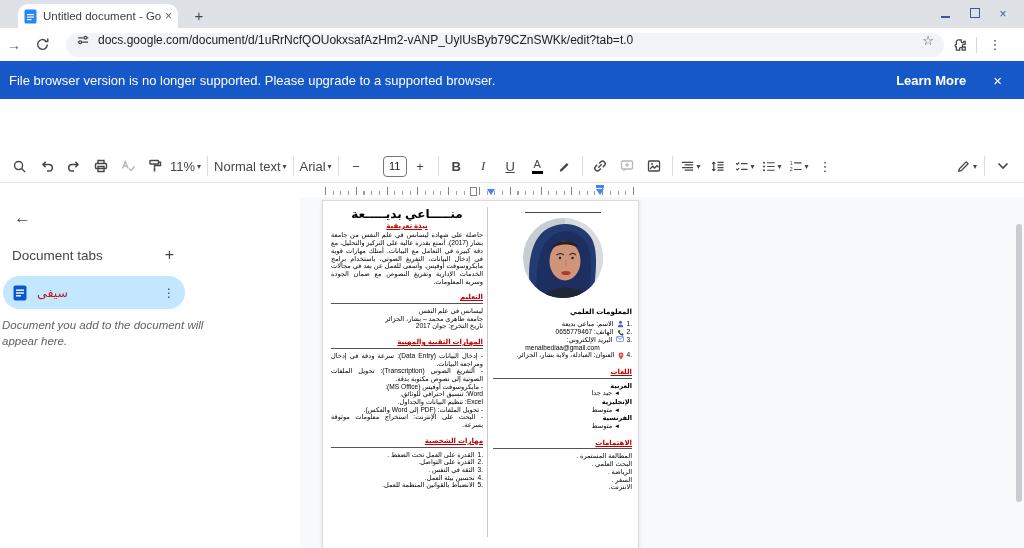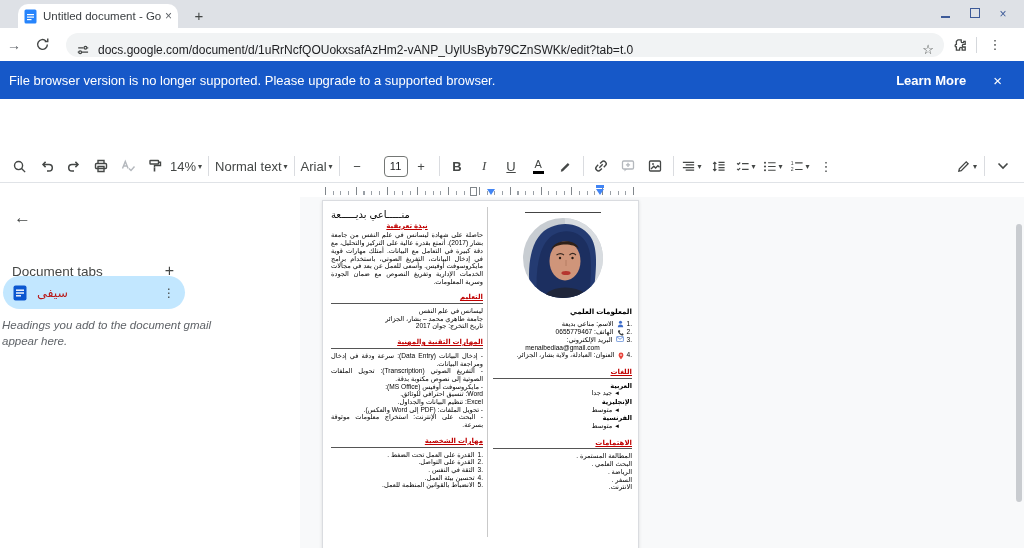--- a/index.html
+++ b/index.html
@@ -14,21 +14,21 @@
   .newtab{position:absolute;left:188px;top:4px;width:22px;height:22px;display:flex;align-items:center;
     justify-content:center;font-size:15px;color:#444746;}
   .winctl{position:absolute;top:0;height:28px;display:flex;align-items:center;color:#3d5a98;}
   .wc{width:30px;text-align:center;font-size:12px;}
   .wc-min{display:inline-block;width:9px;height:2px;background:#3d5a98;}
   .wc-restore{display:inline-block;width:8px;height:8px;border:1.4px solid #3d5a98;position:relative;}
   
   .addrbar{position:absolute;left:0;top:28px;width:1024px;height:33px;background:#fff;display:flex;align-items:center;}
   .nav-ic{width:28px;text-align:center;font-size:14px;color:#5f6368;}
   .urlpill{margin-left:10px;width:878px;height:24px;background:#f1f3f4;border-radius:12px;
-    display:flex;align-items:flex-end;padding:0 10px;box-sizing:border-box;}
+    display:flex;align-items:flex-start;padding:0 10px;box-sizing:border-box;}
   .url{font-size:12px;color:#202124;margin-left:8px;flex:1;white-space:nowrap;overflow:hidden;}
   .star{font-size:13px;color:#444746;}
   .addr-right{display:flex;align-items:center;margin-left:8px;}
   .vdiv{width:1px;height:16px;background:#d5d8dc;margin:0 8px;}
   .kebab{font-size:13px;color:#444746;width:20px;text-align:center;}
   
   .banner{position:absolute;left:0;top:61px;width:1024px;height:38px;background:#1658c8;color:#fff;
     display:flex;align-items:center;font-size:13px;}
   .banner-msg{margin-left:9px;}
   .banner-action{margin-left:auto;font-weight:bold;margin-right:27px;}
@@ -59,21 +59,21 @@
     justify-content:center;font-size:11px;color:#202124;margin-left:13px;}
   .tbB{font-weight:bold;}.tbI{font-style:italic;font-family:"Liberation Serif","DejaVu Serif",serif;}
   .tbU{text-decoration:underline;}
   .tcA{display:flex;flex-direction:column;align-items:center;line-height:1;}
   .tcA .bar{width:11px;height:3px;background:#000;margin-top:1px;}
   .tb-right{margin-left:auto;display:flex;align-items:center;margin-right:8px;}
   
   .main{position:absolute;left:0;top:184px;width:1024px;height:364px;background:#f8f9fa;}
   .panel{position:absolute;left:0;top:0;width:300px;height:364px;background:#fff;}
   .backbtn{position:absolute;left:14px;top:24px;font-size:17px;color:#444746;}
-  .tabs-head{position:absolute;left:12px;top:78px;width:162px;display:flex;align-items:center;}
+  .tabs-head{position:absolute;left:12px;top:62px;width:162px;display:flex;align-items:center;}
   .tabs-title{font-size:13.5px;color:#444746;}
   .tabs-add{margin-left:auto;font-size:16px;color:#444746;}
   .tabpill{position:absolute;left:3px;top:92px;width:182px;height:33px;background:#c2e7ff;border-radius:17px;
     display:flex;align-items:center;padding:0 10px;box-sizing:border-box;gap:10px;}
   .tabpill-label{font-size:12.5px;color:#b91c1c;}
   .tabpill-kebab{margin-left:auto;color:#444746;font-size:12px;}
   .hint{position:absolute;left:2px;top:134px;width:210px;font-size:11.5px;font-style:italic;color:#5f6368;line-height:1.35;}
   
   .ruler{position:absolute;left:300px;top:0;width:724px;height:13px;background:#fff;}
   .ticks-s{position:absolute;left:25px;top:7px;width:316px;height:4px;
@@ -85,21 +85,21 @@
   .mk-rect{position:absolute;width:8px;height:3px;background:#4285f4;top:1px;}
   .mk-box{position:absolute;width:5px;height:7px;border:1px solid #80868b;background:#fff;top:3px;}
   
   .page{position:absolute;left:322px;top:16px;width:317px;height:360px;background:#fff;
     border:1px solid #dadce0;box-shadow:0 1px 3px rgba(60,64,67,.15);box-sizing:border-box;}
   .scrollthumb{position:absolute;left:1016px;top:40px;width:6px;height:278px;background:#c9ccd0;border-radius:3px;}
   .col{position:absolute;top:8px;direction:rtl;font-size:6.6px;line-height:7.7px;color:#000;}
   .col-left{left:8px;width:152px;}
   .col-right{left:170px;width:139px;}
   .col-divider{position:absolute;left:164px;top:6px;height:330px;border-left:1px solid #c9c9c9;}
-  .docname{font-size:10px;font-weight:normal;text-align:left;margin:2px 0 3px;}
+  .docname{font-size:12px;font-weight:bold;text-align:center;margin:2px 0 3px;}
   .rh{font-size:7px;font-weight:bold;color:#c00000;text-decoration:underline;margin:8px 0 2px;text-align:right;}
   .bh{font-size:7.2px;font-weight:bold;color:#000;margin:10px 0 4px;text-align:right;}
   hr.sec{border:0;border-top:1px solid #555;margin:1px 0 3px;}
   .just{text-align:justify;}
   .ral{text-align:right;}
   .topline{width:76px;border:0;border-top:1px solid #444;margin:3px auto 5px;}
   .photo{display:block;margin:0 auto;}
   .nrow{display:flex;gap:3px;align-items:flex-start;}
   .nrow .num{flex:0 0 auto;direction:ltr;}
   .cic{flex:0 0 auto;margin-top:0.5px;}
@@ -257,21 +257,21 @@
         </svg>
       </span>
     <span class="tb">
         <svg class="ic" width="16" height="16" viewBox="0 0 16 16">
           <rect x="3" y="2.5" width="8.5" height="3.5" rx="0.5" fill="none" stroke="#444746" stroke-width="1.4"></rect>
           <path d="M11.5 4.2h2v3.3H7.5v2" fill="none" stroke="#444746" stroke-width="1.4"></path>
           <rect x="6.7" y="9.5" width="1.6" height="4" fill="#444746"></rect>
         </svg>
       </span>
     <span class="tb">
-        <span>14%</span>
+        <span>11%</span>
         <span class="caret">▾</span>
       </span>
     <span class="sep"></span>
     <span class="tb">
         <span>Normal text</span>
         <span class="caret">▾</span>
       </span>
     <span class="sep"></span>
     <span class="tb">
         <span>Arial</span>
@@ -381,21 +381,21 @@
       <div class="tabpill">
         <svg class="ic" width="14" height="16" viewBox="0 0 14 16">
             <rect x="0.5" y="0.5" width="13" height="15" rx="2" fill="#0b57d0"></rect>
             <rect x="3" y="4.5" width="8" height="1.4" fill="#fff"></rect>
             <rect x="3" y="7.3" width="8" height="1.4" fill="#fff"></rect>
             <rect x="3" y="10.1" width="5" height="1.4" fill="#fff"></rect>
           </svg>
         <span class="tabpill-label">سيفى</span>
         <span class="tabpill-kebab">⋮</span>
       </div>
-      <div class="hint">Headings you add to the document gmail appear here.</div>
+      <div class="hint">Document you add to the document will appear here.</div>
     </div>
 
     <div class="ruler">
       <div class="ticks-s"></div>
       <div class="ticks-l"></div>
       <div class="mk-box" style="left:170px;"></div>
       <div class="mk-tri" style="left:187px;"></div>
       <div class="mk-rect" style="left:296px;"></div>
       <div class="mk-tri" style="left:296px;"></div>
     </div>

